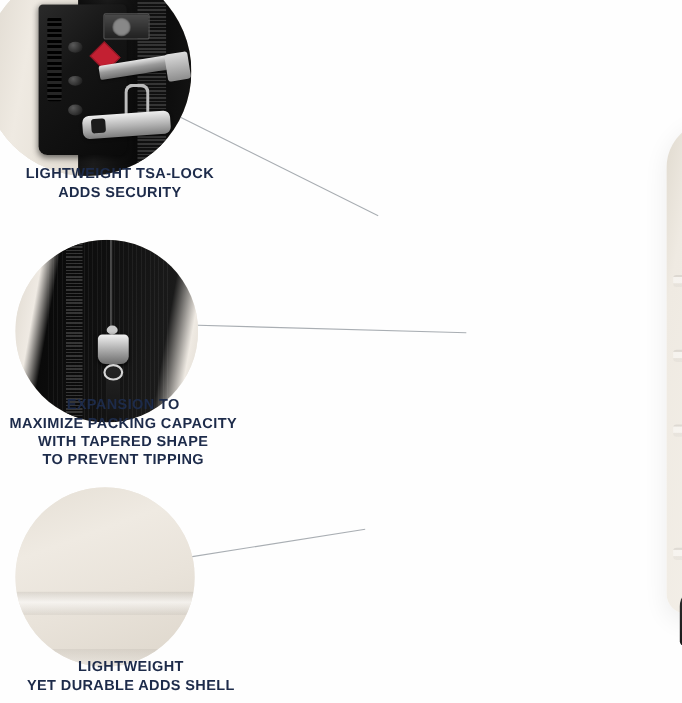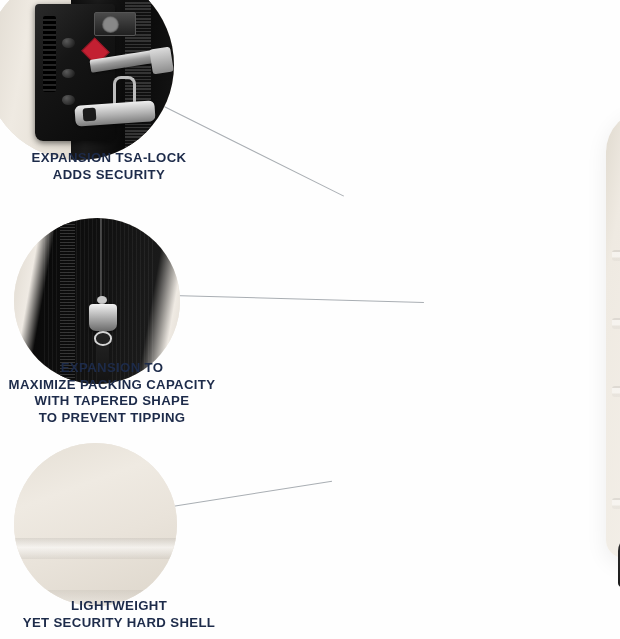--- a/index.html
+++ b/index.html
@@ -224,21 +224,21 @@
     <span class="c1-tsabadge"></span>
     <span class="c1-btn b1"></span>
     <span class="c1-btn b2"></span>
     <span class="c1-btn b3"></span>
     <span class="c1-shackle"></span>
     <span class="c1-key"></span>
     <span class="c1-keyhead"></span>
     <span class="c1-tag"></span>
     <span class="c1-tagkeyhole"></span>
   </div>
-  <div class="callout-text" id="text-1">EXPANSION TSA-LOCK
+  <div class="callout-text" id="text-1">LIGHTWEIGHT TSA-LOCK
 ADDS SECURITY</div>
 
   <div class="callout-circle" id="callout-2">
     <span class="c2-bg"></span>
     <span class="c2-ribs"></span>
     <span class="c2-teeth"></span>
     <span class="c2-seam"></span>
     <span class="c2-tape"></span>
     <span class="c2-dot"></span>
     <span class="c2-slider"></span>
@@ -248,15 +248,15 @@
 MAXIMIZE PACKING CAPACITY
 WITH TAPERED SHAPE
 TO PREVENT TIPPING</div>
 
   <div class="callout-circle" id="callout-3">
     <span class="c3-bg"></span>
     <span class="c3-groove"></span>
     <span class="c3-groove2"></span>
   </div>
   <div class="callout-text" id="text-3">LIGHTWEIGHT
-YET SECURITY HARD SHELL</div>
+YET DURABLE ADDS SHELL</div>
 
 </div>
 
 </body></html>

